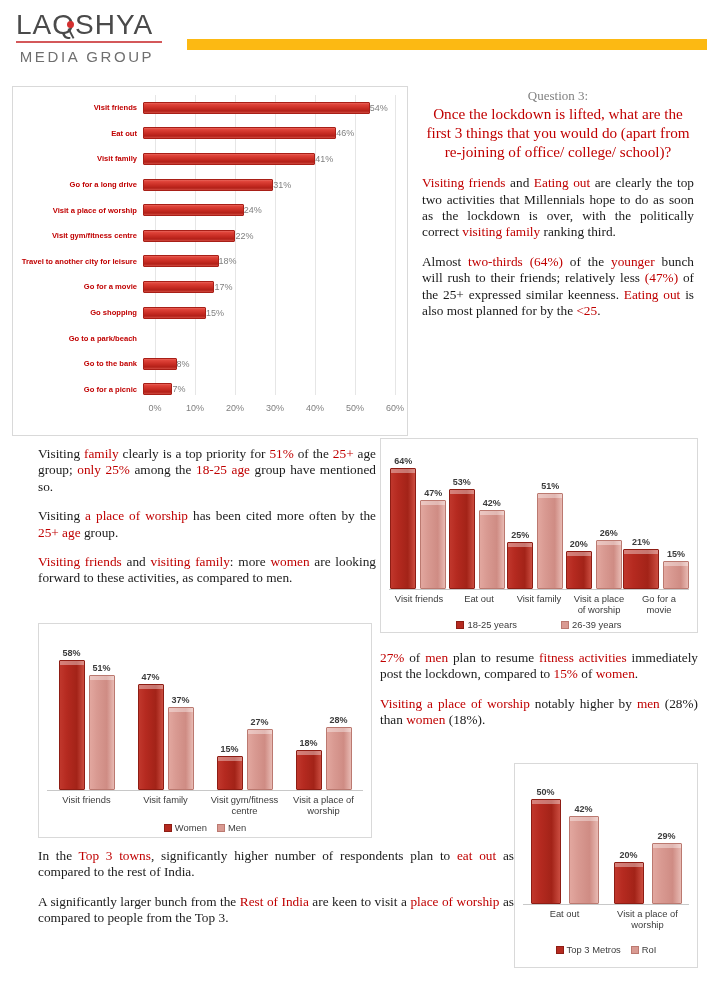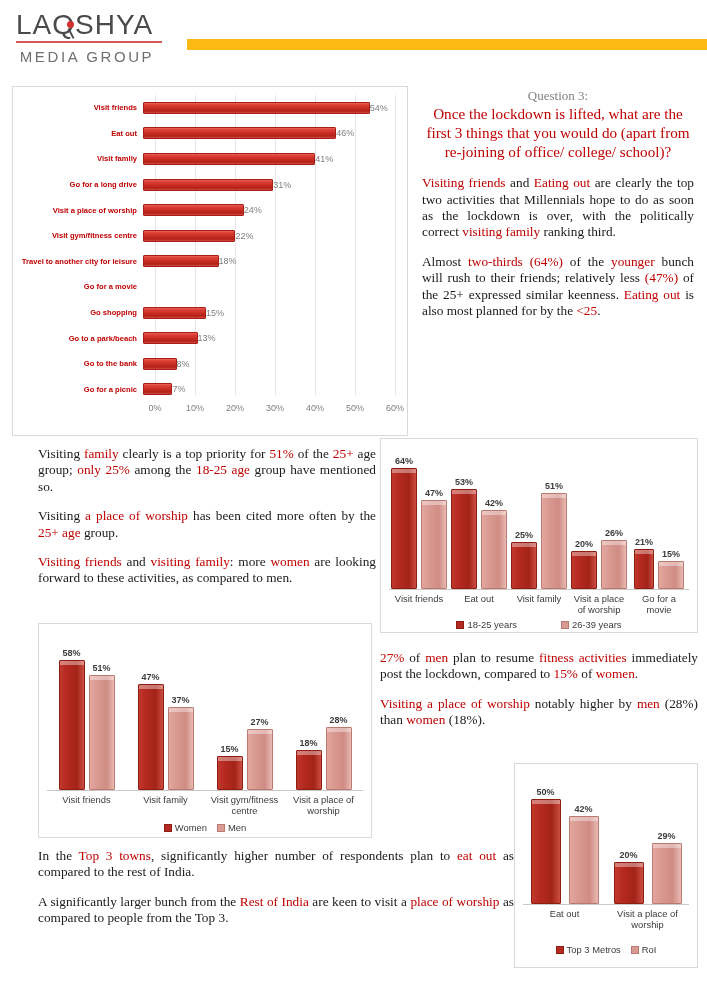--- a/index.html
+++ b/index.html
@@ -305,34 +305,34 @@
         </div>
         <div class="hb-row">
           <div class="hb-label">Travel to another city for leisure</div>
           <div class="hb-track">
             <div class="hb-fill" style="width: 30%;"></div>
             <div class="hb-val" style="left: 30%;">18%</div>
           </div>
         </div>
         <div class="hb-row">
           <div class="hb-label">Go for a movie</div>
+          <div class="hb-track">
+            <div class="hb-fill" style="width: 28.3333%;"></div>
+            <div class="hb-val" style="left: 28.3333%;">17%</div>
+          </div>
         </div>
         <div class="hb-row">
           <div class="hb-label">Go shopping</div>
           <div class="hb-track">
             <div class="hb-fill" style="width: 25%;"></div>
             <div class="hb-val" style="left: 25%;">15%</div>
           </div>
         </div>
         <div class="hb-row">
           <div class="hb-label">Go to a park/beach</div>
-          <div class="hb-track">
-            <div class="hb-fill" style="width: 21.6667%;"></div>
-            <div class="hb-val" style="left: 21.6667%;">13%</div>
-          </div>
         </div>
         <div class="hb-row">
           <div class="hb-label">Go to the bank</div>
           <div class="hb-track">
             <div class="hb-fill" style="width: 13.3333%;"></div>
             <div class="hb-val" style="left: 13.3333%;">8%</div>
           </div>
         </div>
         <div class="hb-row">
           <div class="hb-label">Go for a picnic</div>
@@ -404,21 +404,21 @@
           <div class="vc-bar s0" style="height: 28.5714%; width: 26px;">
             <div class="cap"></div>
             <div class="dl">20%</div>
           </div>
           <div class="vc-bar s1" style="height: 37.1429%; width: 26px;">
             <div class="cap"></div>
             <div class="dl">26%</div>
           </div>
         </div>
         <div class="vc-group">
-          <div class="vc-bar s0" style="height: 30%; width: 20px;">
+          <div class="vc-bar s0" style="height: 30%; width: 36px;">
             <div class="cap"></div>
             <div class="dl">21%</div>
           </div>
           <div class="vc-bar s1" style="height: 21.4286%; width: 26px;">
             <div class="cap"></div>
             <div class="dl">15%</div>
           </div>
         </div>
       </div>
     <div class="vc-cats">

